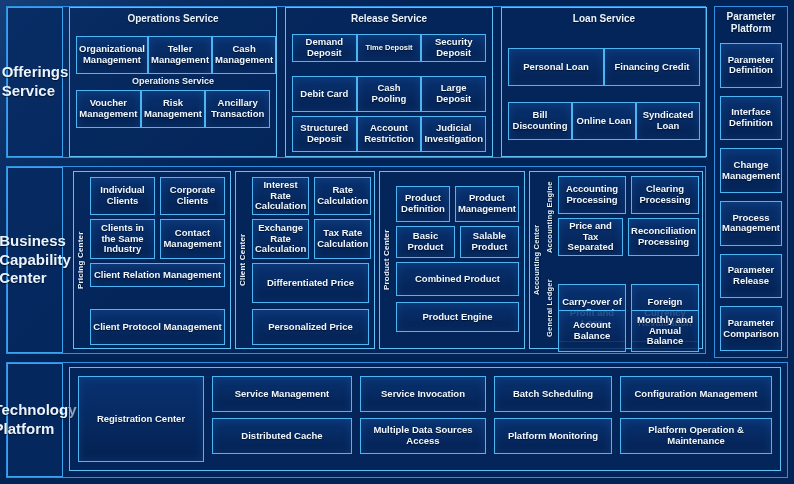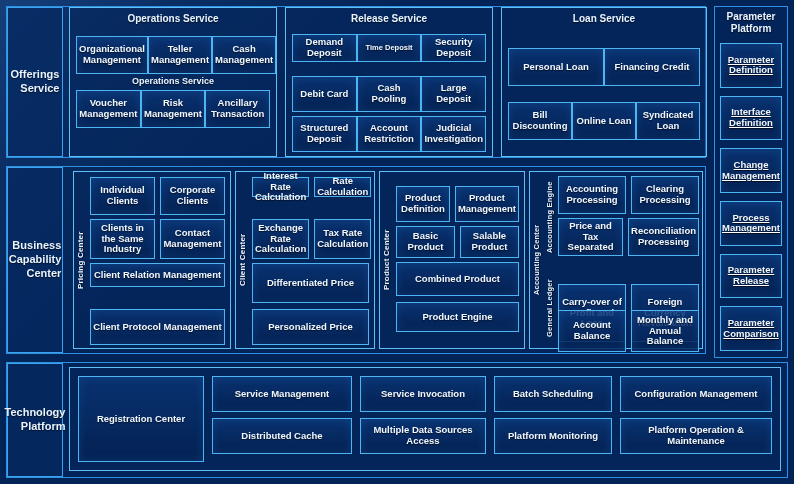--- a/index.html
+++ b/index.html
@@ -38,21 +38,21 @@
     line-height:1.12;
     font-weight:bold;
     font-size:9.5px;
     color:#f2f8ff;
     padding:1px 2px;
     text-shadow:0 1px 1px rgba(0,0,0,.6);
     box-shadow:inset 0 0 10px rgba(40,110,190,.25);
   }
   .side-label{
     display:flex;align-items:center;justify-content:center;
-    text-align:right;font-weight:bold;font-size:11px;line-height:1.25;
+    text-align:left;font-weight:bold;font-size:15px;line-height:1.25;
     color:#eaf4ff;text-shadow:0 1px 1px rgba(0,0,0,.6);
   }
   .grp-title{
     text-align:center;font-weight:bold;font-size:10px;color:#eaf4ff;
     text-shadow:0 1px 1px rgba(0,0,0,.6);
     padding-top:5px;
   }
   .vlabel{
     writing-mode:vertical-rl;
     transform:rotate(180deg);
@@ -105,21 +105,21 @@
   
   .acct-sub{position:absolute;left:14px;right:3px;}
   .acct-vl{position:absolute;left:1px;width:12px;}
 
   
   .tech-body{position:absolute;left:62px;top:4px;right:6px;bottom:6px;}
   .tech-inner{position:absolute;left:8px;right:8px;top:8px;bottom:8px;}
 
   
   .param-inner{position:absolute;left:5px;right:5px;top:28px;bottom:6px;
-    display:flex;flex-direction:column;gap:8px;text-decoration:underline;}
+    display:flex;flex-direction:column;gap:8px;}
   .param-inner > .leaf{flex:1;}
 </style>
 </head>
 <body>
 
 <div id="root">
 
   <div class="abs bx bx-outer" id="row-offerings">
 
     <div class="railside bx">
@@ -219,21 +219,21 @@
           <div class="leaf abs" style="left:0;right:0;top:86px;height:24px;">Client Relation Management</div>
           <div class="leaf abs" style="left:0;right:0;top:132px;height:36px;">Client Protocol Management</div>
         </div>
       </div>
 
       <div class="bcap bx bx-group" id="bc-client">
         <div class="bcap-vl">
           <div class="vlabel" style="height:100%;">Client Center</div>
         </div>
         <div class="bcap-inner">
-          <div class="grid2 abs" style="left:0;right:0;top:0;height:20px;">
+          <div class="grid2 abs" style="left:0;right:0;top:0;height:38px;">
             <div class="leaf">Interest Rate Calculation</div>
             <div class="leaf">Rate Calculation</div>
           </div>
           <div class="grid2 abs" style="left:0;right:0;top:42px;height:40px;">
             <div class="leaf">Exchange Rate Calculation</div>
             <div class="leaf">Tax Rate Calculation</div>
           </div>
           <div class="leaf abs" style="left:0;right:0;top:86px;height:40px;">Differentiated Price</div>
           <div class="leaf abs" style="left:0;right:0;top:132px;height:36px;">Personalized Price</div>
         </div>

